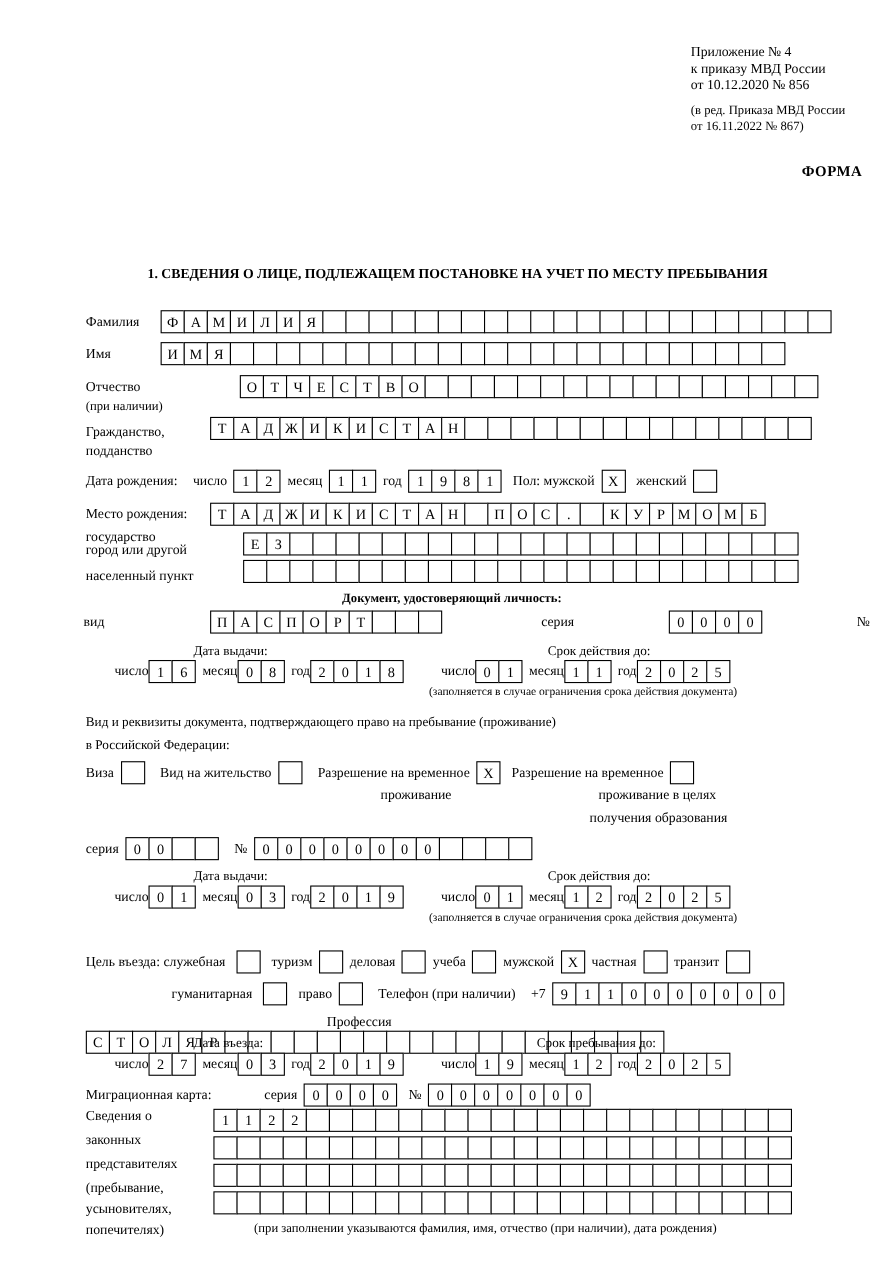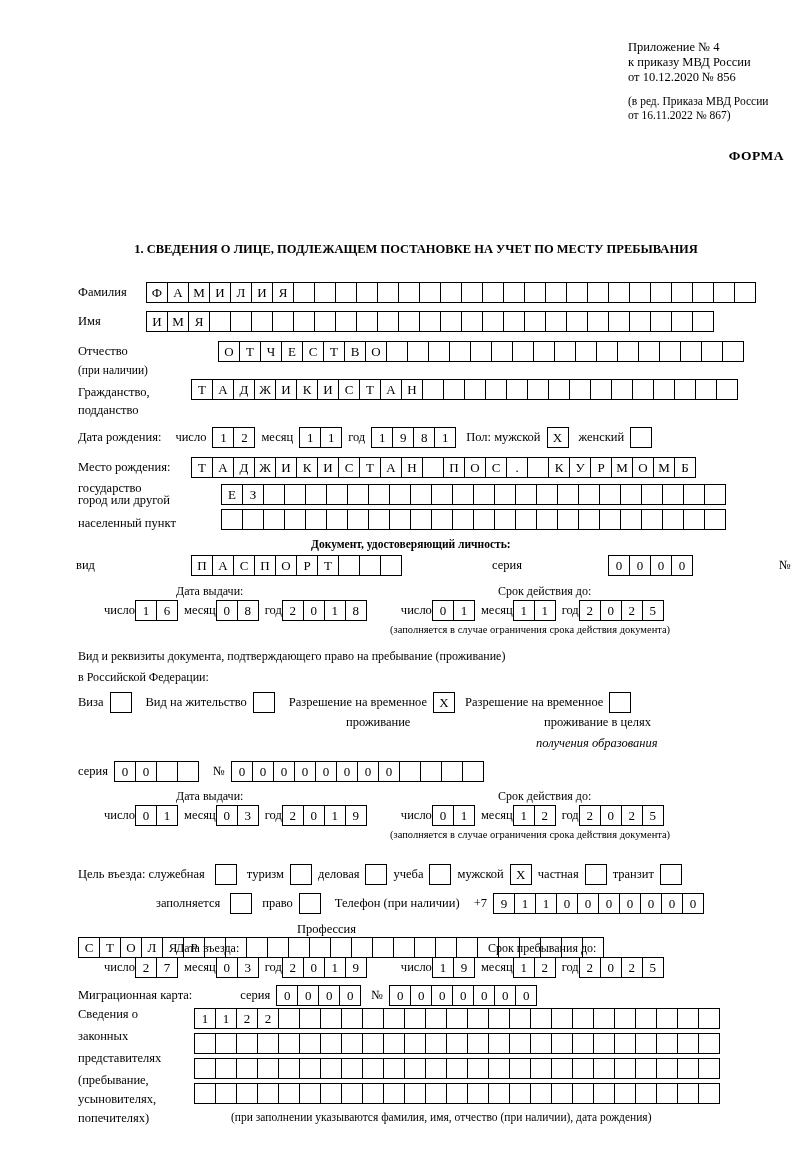--- a/index.html
+++ b/index.html
@@ -434,21 +434,21 @@
     <span class="lbl">Разрешение на временное</span>
     <span class="sp6"></span>
     <span class="box">Х</span>
     <span class="sp10"></span>
     <span class="lbl">Разрешение на временное</span>
     <span class="sp6"></span>
     <span class="box"></span>
   </div>
   <div class="lbl" style="position:absolute;left:330px;top:715px;">проживание</div>
   <div class="lbl" style="position:absolute;left:528px;top:715px;">проживание в целях</div>
-  <div class="lbl" style="position:absolute;left:520px;top:736px;font-style:italic;">получения образования</div>
+  <div class="lbl" style="position:absolute;left:520px;top:736px;">получения образования</div>
 
   <div class="row" style="left:62px;top:761px;">
     <span class="lbl">серия</span>
     <span class="sp6"></span>
     <span class="cells">
       <span class="cell">0</span>
         <span class="cell">0</span>
       <span class="cell"></span>
         <span class="cell"></span>
     </span>
@@ -541,21 +541,21 @@
     <span class="lbl">частная</span>
     <span class="sp6"></span>
     <span class="box"></span>
     <span class="sp6"></span>
     <span class="lbl">транзит</span>
     <span class="sp6"></span>
     <span class="box"></span>
   </div>
 
   <div class="row" style="left:140px;top:893px;">
-    <span class="lbl">заполняется</span>
+    <span class="lbl">гуманитарная</span>
     <span class="sp10"></span>
     <span class="box"></span>
     <span class="sp10"></span>
     <span class="lbl">право</span>
     <span class="sp6"></span>
     <span class="box"></span>
     <span class="sp14"></span>
     <span class="lbl">Телефон (при наличии)</span>
     <span class="sp14"></span>
     <span class="lbl">+7</span>

